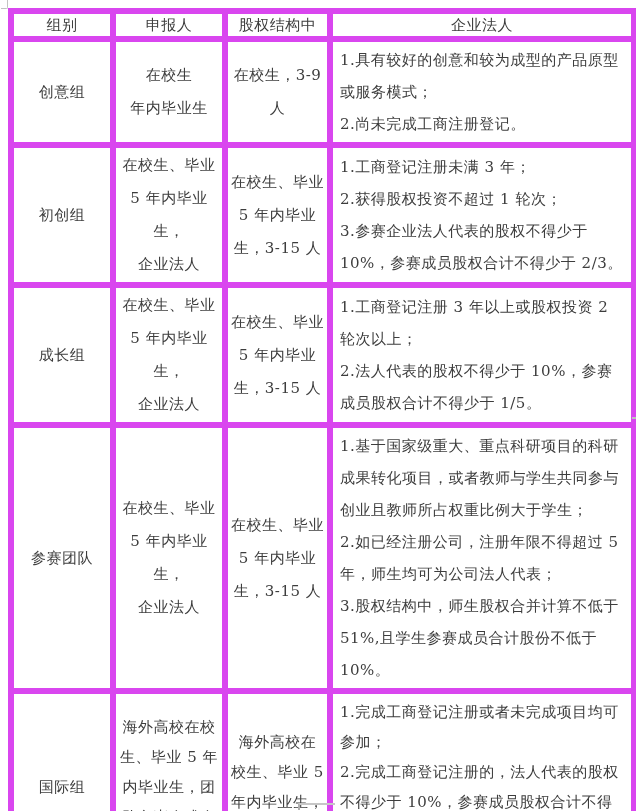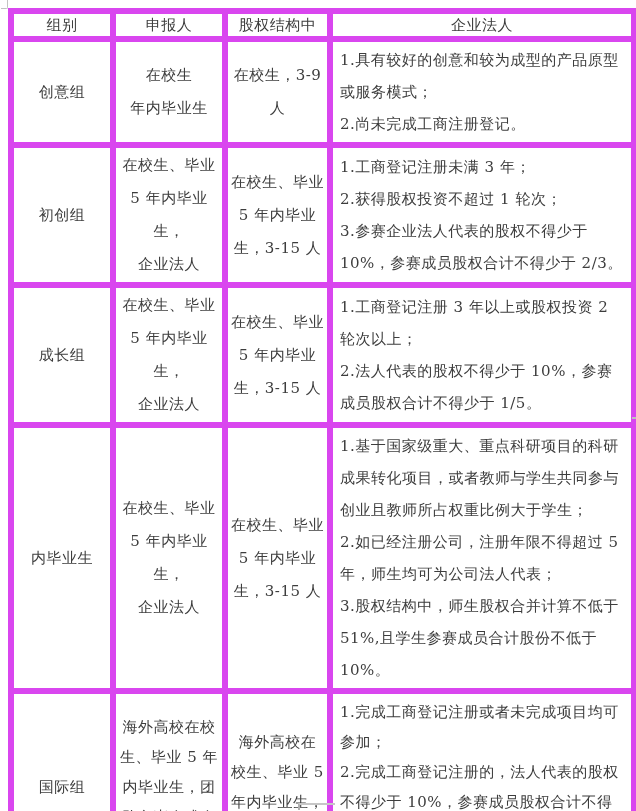--- a/index.html
+++ b/index.html
@@ -141,21 +141,21 @@
 5 年内毕业生，
 企业法人</td>
     <td class="team">在校生、毕业
 5 年内毕业
 生，3-15 人</td>
     <td class="conditions">1.工商登记注册 3 年以上或股权投资 2 轮次以上；
 2.法人代表的股权不得少于 10%，参赛成员股权合计不得少于 1/5。</td>
   </tr>
 
   <tr>
-    <td class="group">内毕业生</td>
+    <td class="group">参赛团队</td>
     <td class="applicant">在校生、毕业
 5 年内毕业生，
 企业法人</td>
     <td class="team">在校生、毕业
 5 年内毕业
 生，3-15 人</td>
     <td class="conditions">1.基于国家级重大、重点科研项目的科研成果转化项目，或者教师与学生共同参与创业且教师所占权重比例大于学生；
 2.如已经注册公司，注册年限不得超过 5 年，师生均可为公司法人代表；
 3.股权结构中，师生股权合并计算不低于 51%,且学生参赛成员合计股份不低于 10%。</td>
   </tr>

